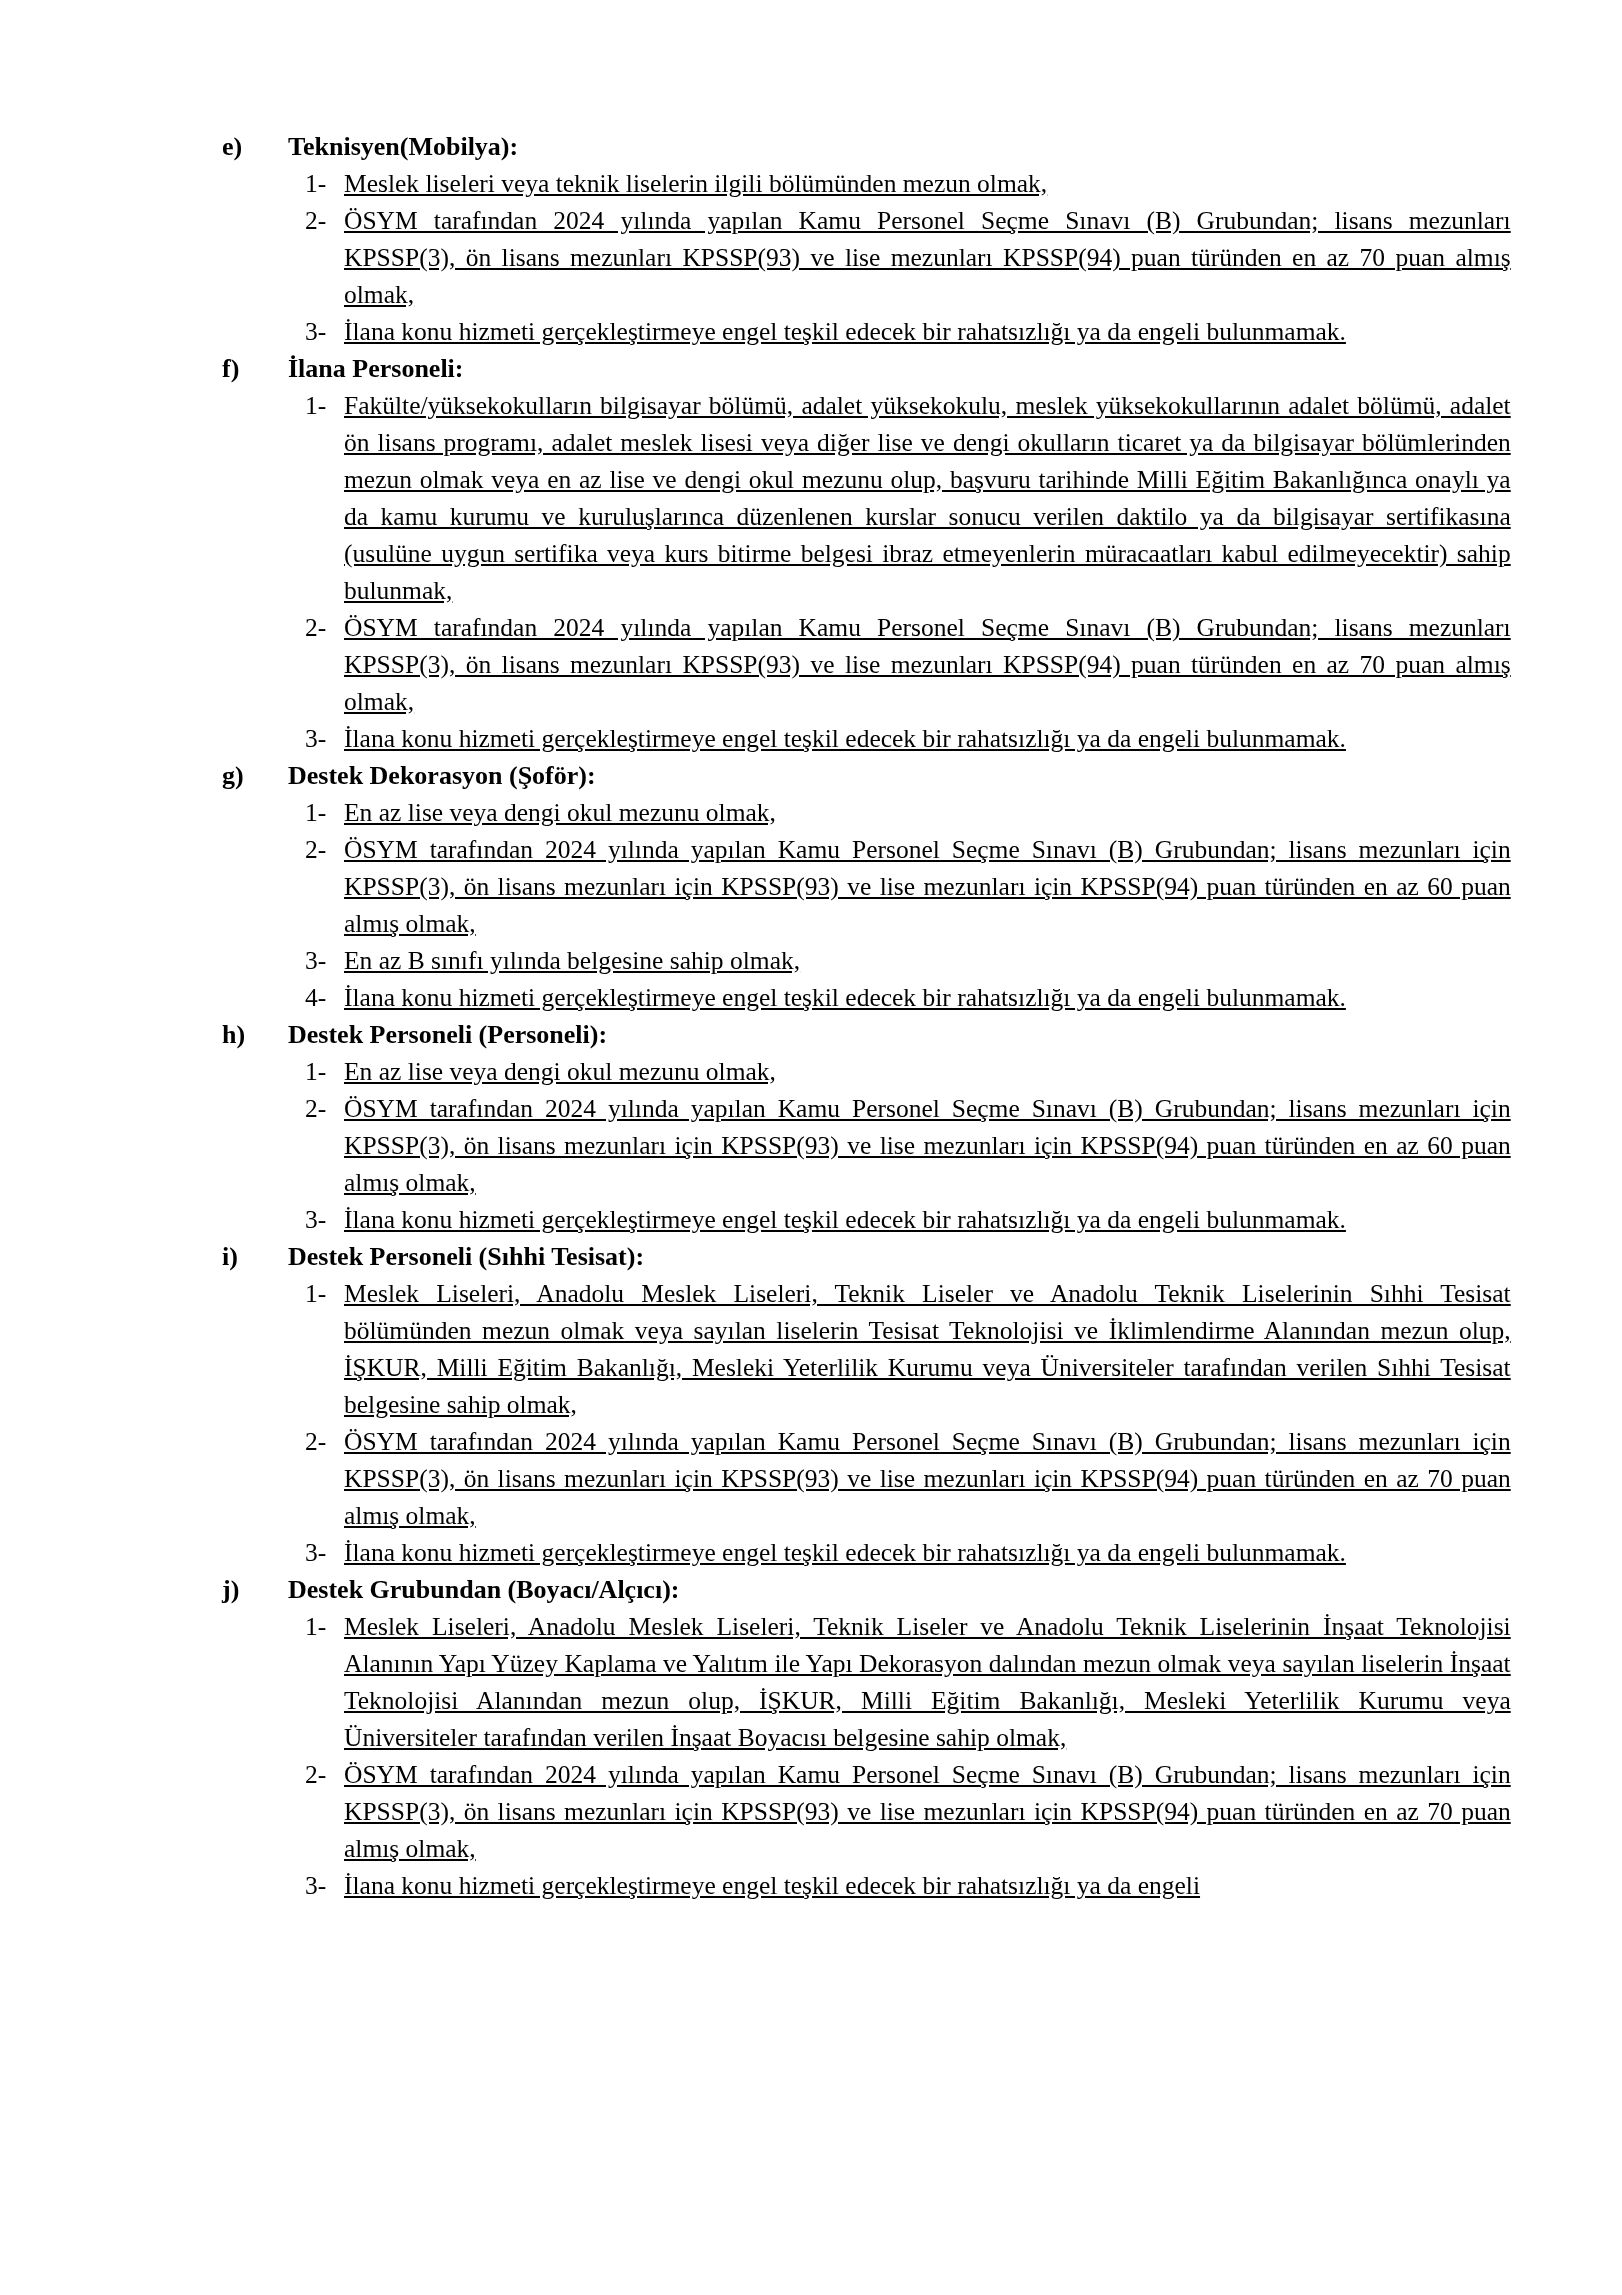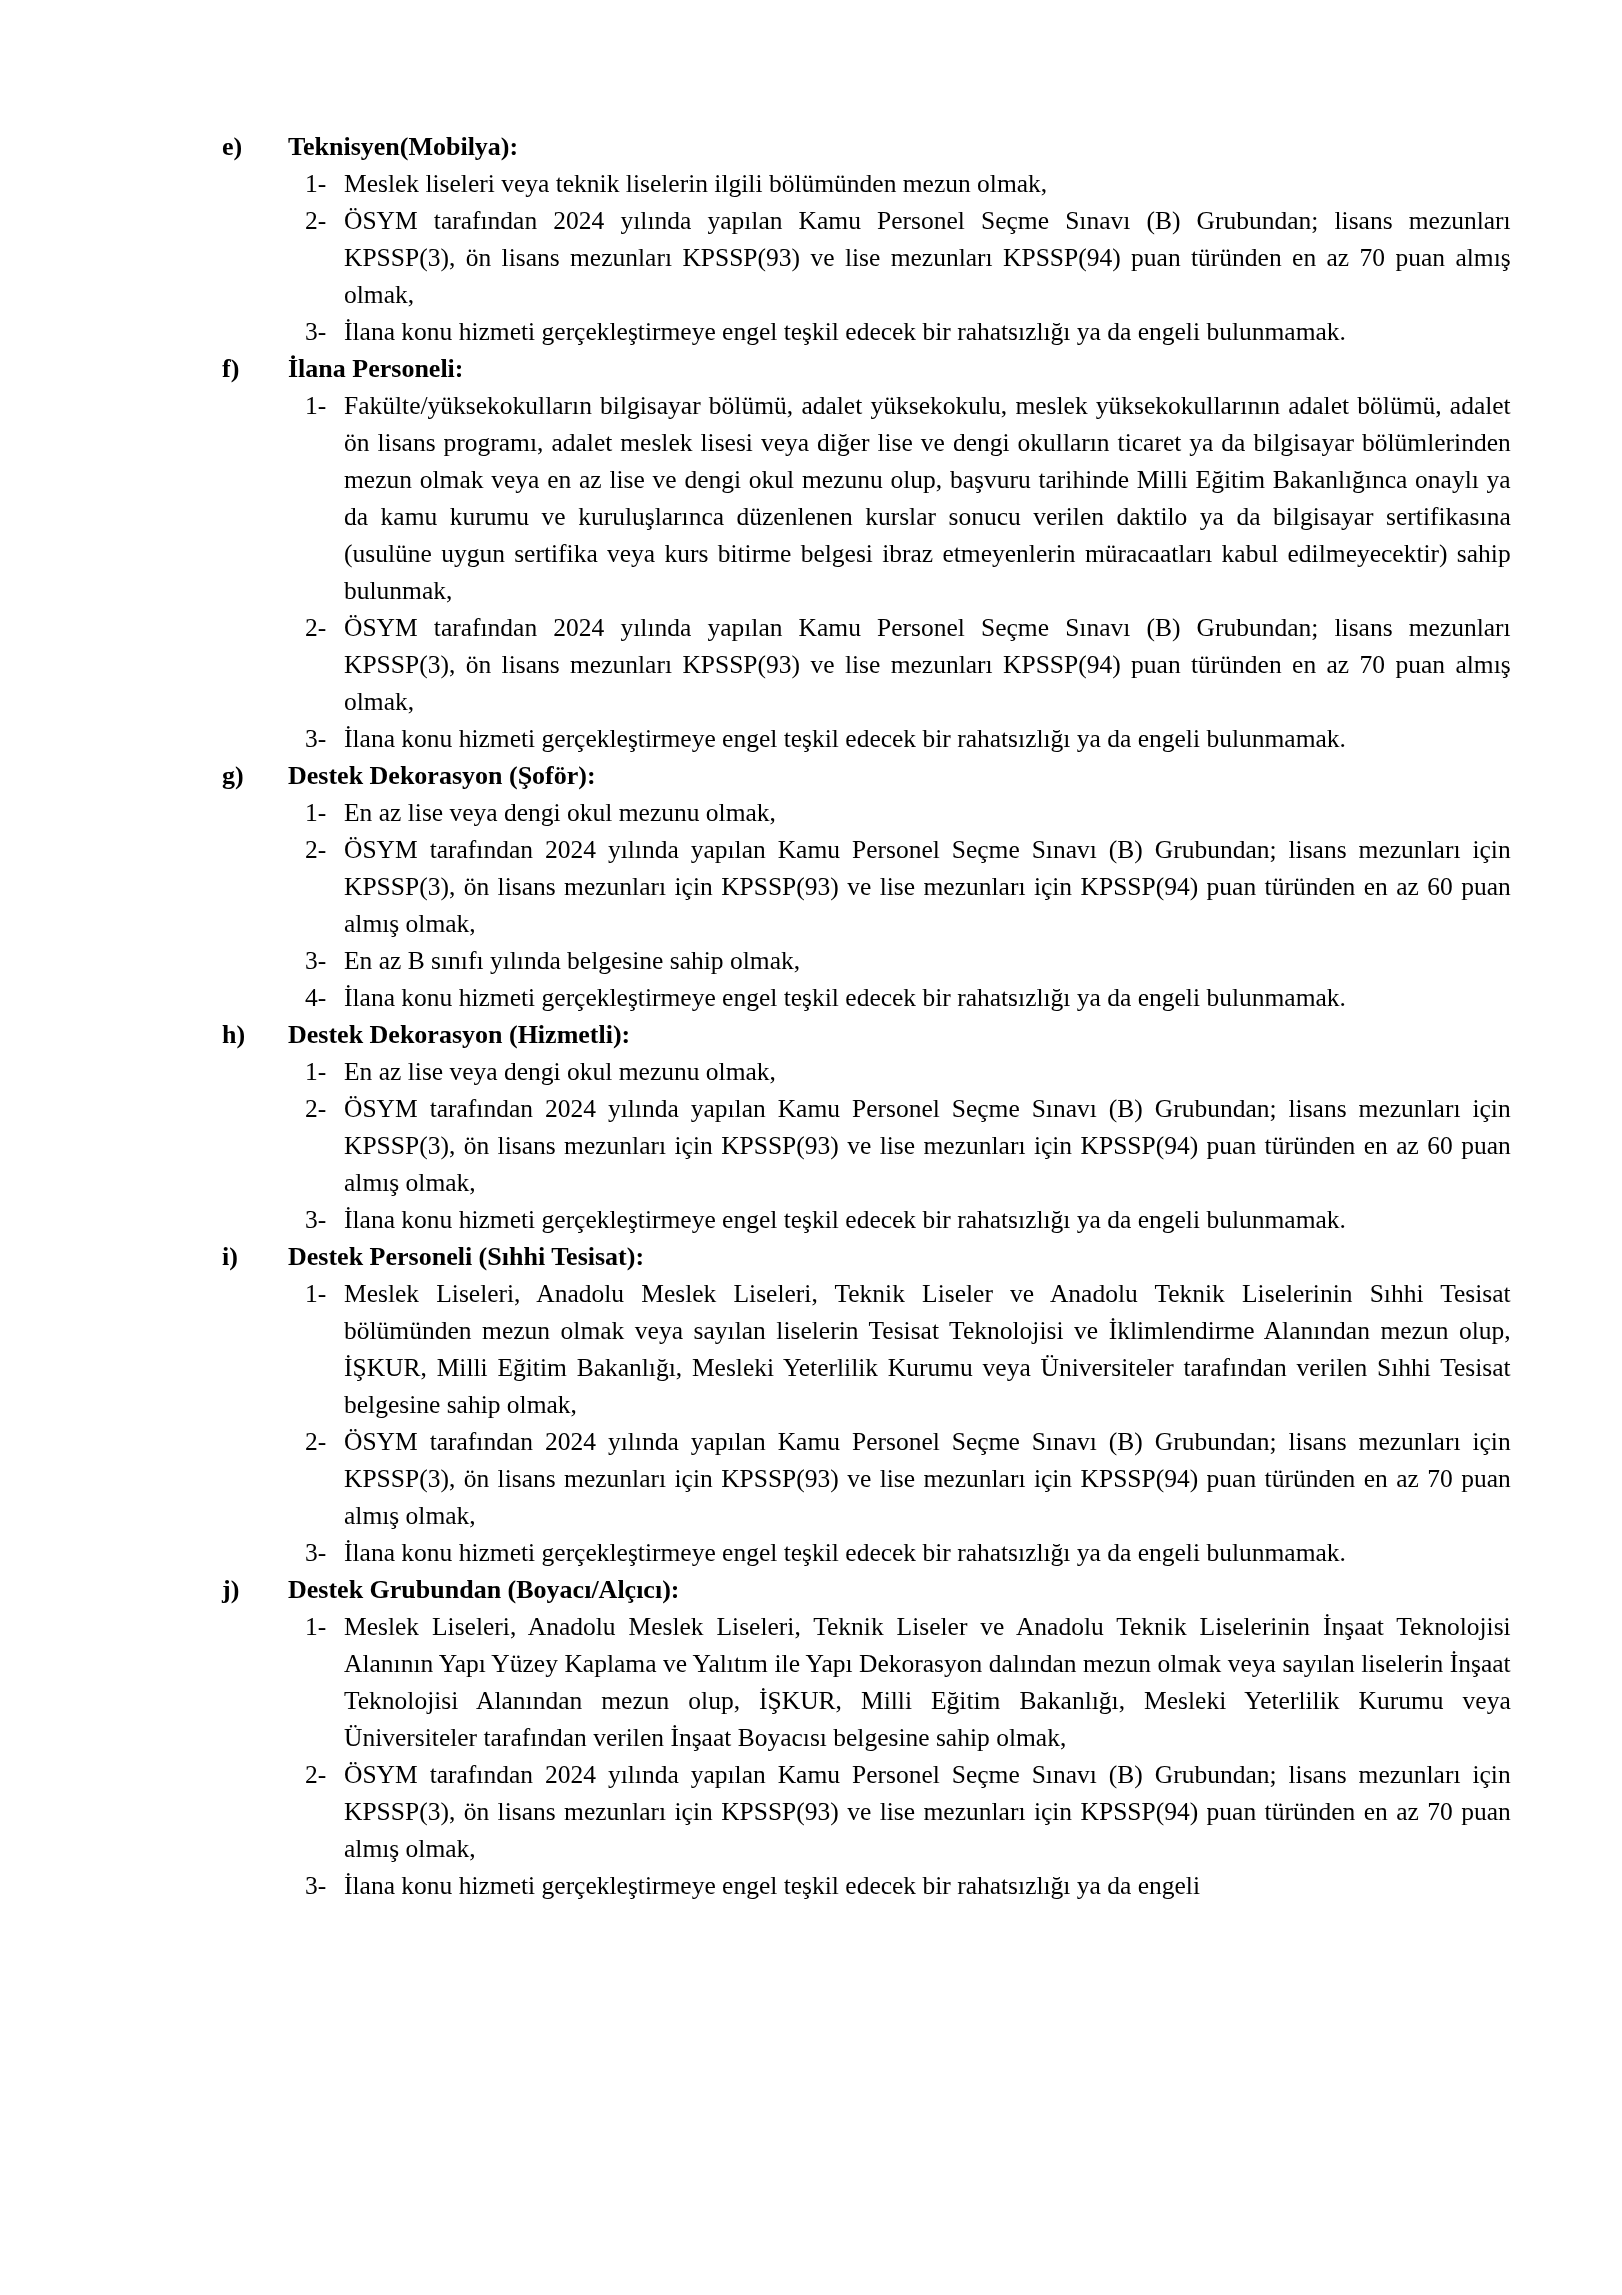--- a/index.html
+++ b/index.html
@@ -71,20 +71,21 @@
     white-space: nowrap;
   }
   .item-text {
     flex: 1 1 auto;
     font-size: 25.5px;
     line-height: 37px;
     text-align: justify;
     text-justify: inter-word;
     hyphens: none;
     padding-right: 1.3px;
+    text-decoration: underline;
   }
 </style>
 </head>
 <body>
 
 <div class="page">
   <div class="content" id="body-root">
       <div class="section">
         <div class="section-head">
           <span class="section-marker">e)</span>
@@ -145,21 +146,21 @@
           </li>
           <li class="item">
             <span class="item-marker">4-</span>
             <span class="item-text">İlana konu hizmeti gerçekleştirmeye engel teşkil edecek bir rahatsızlığı ya da engeli bulunmamak.</span>
           </li>
         </ul>
       </div>
       <div class="section">
         <div class="section-head">
           <span class="section-marker">h)</span>
-          <span class="section-title">Destek Dekorasyon (Hizmetli):</span>
+          <span class="section-title">Destek Personeli (Personeli):</span>
         </div>
         <ul class="items">
           <li class="item">
             <span class="item-marker">1-</span>
             <span class="item-text">En az lise veya dengi okul mezunu olmak,</span>
           </li>
           <li class="item">
             <span class="item-marker">2-</span>
             <span class="item-text">ÖSYM tarafından 2024 yılında yapılan Kamu Personel Seçme Sınavı (B) Grubundan; lisans mezunları için KPSSP(3), ön lisans mezunları için KPSSP(93) ve lise mezunları için KPSSP(94) puan türünden en az 60 puan almış olmak,</span>
           </li>

